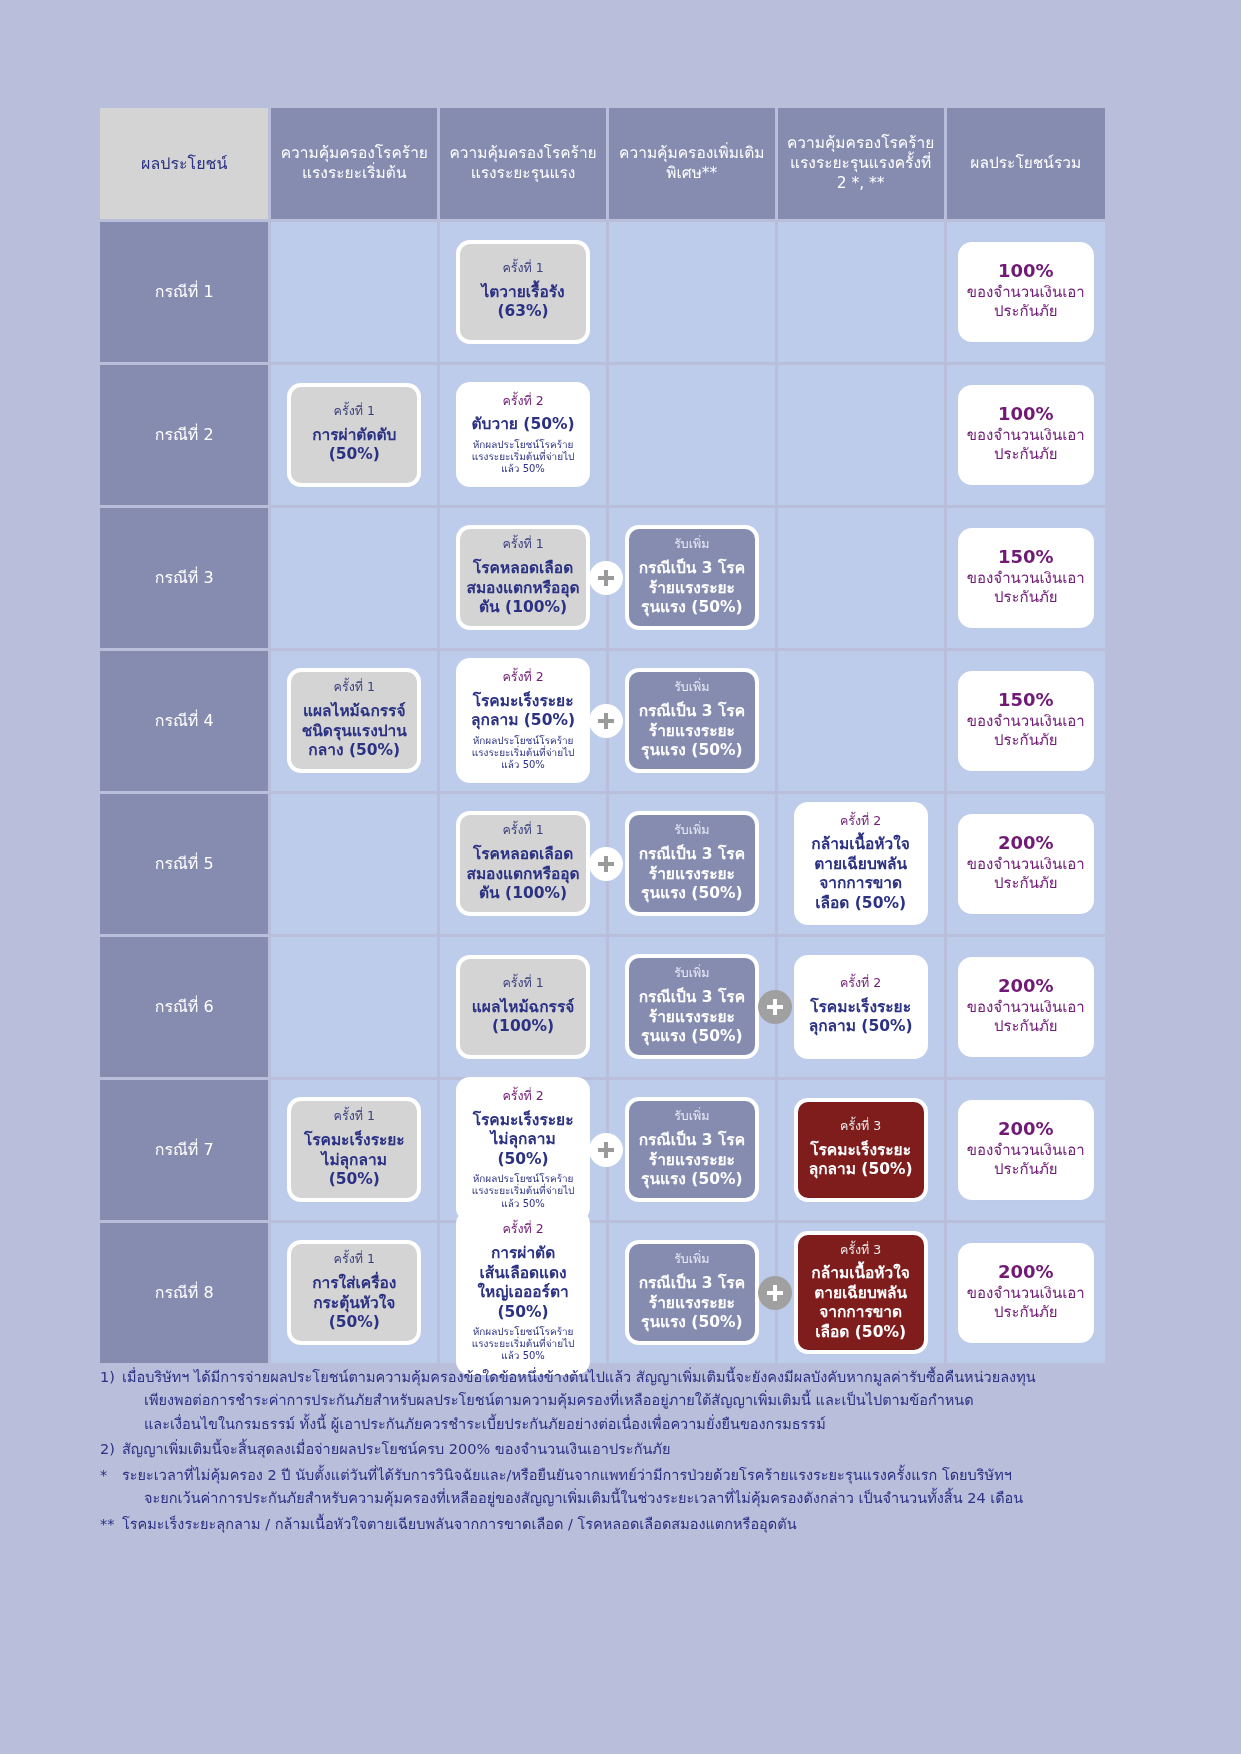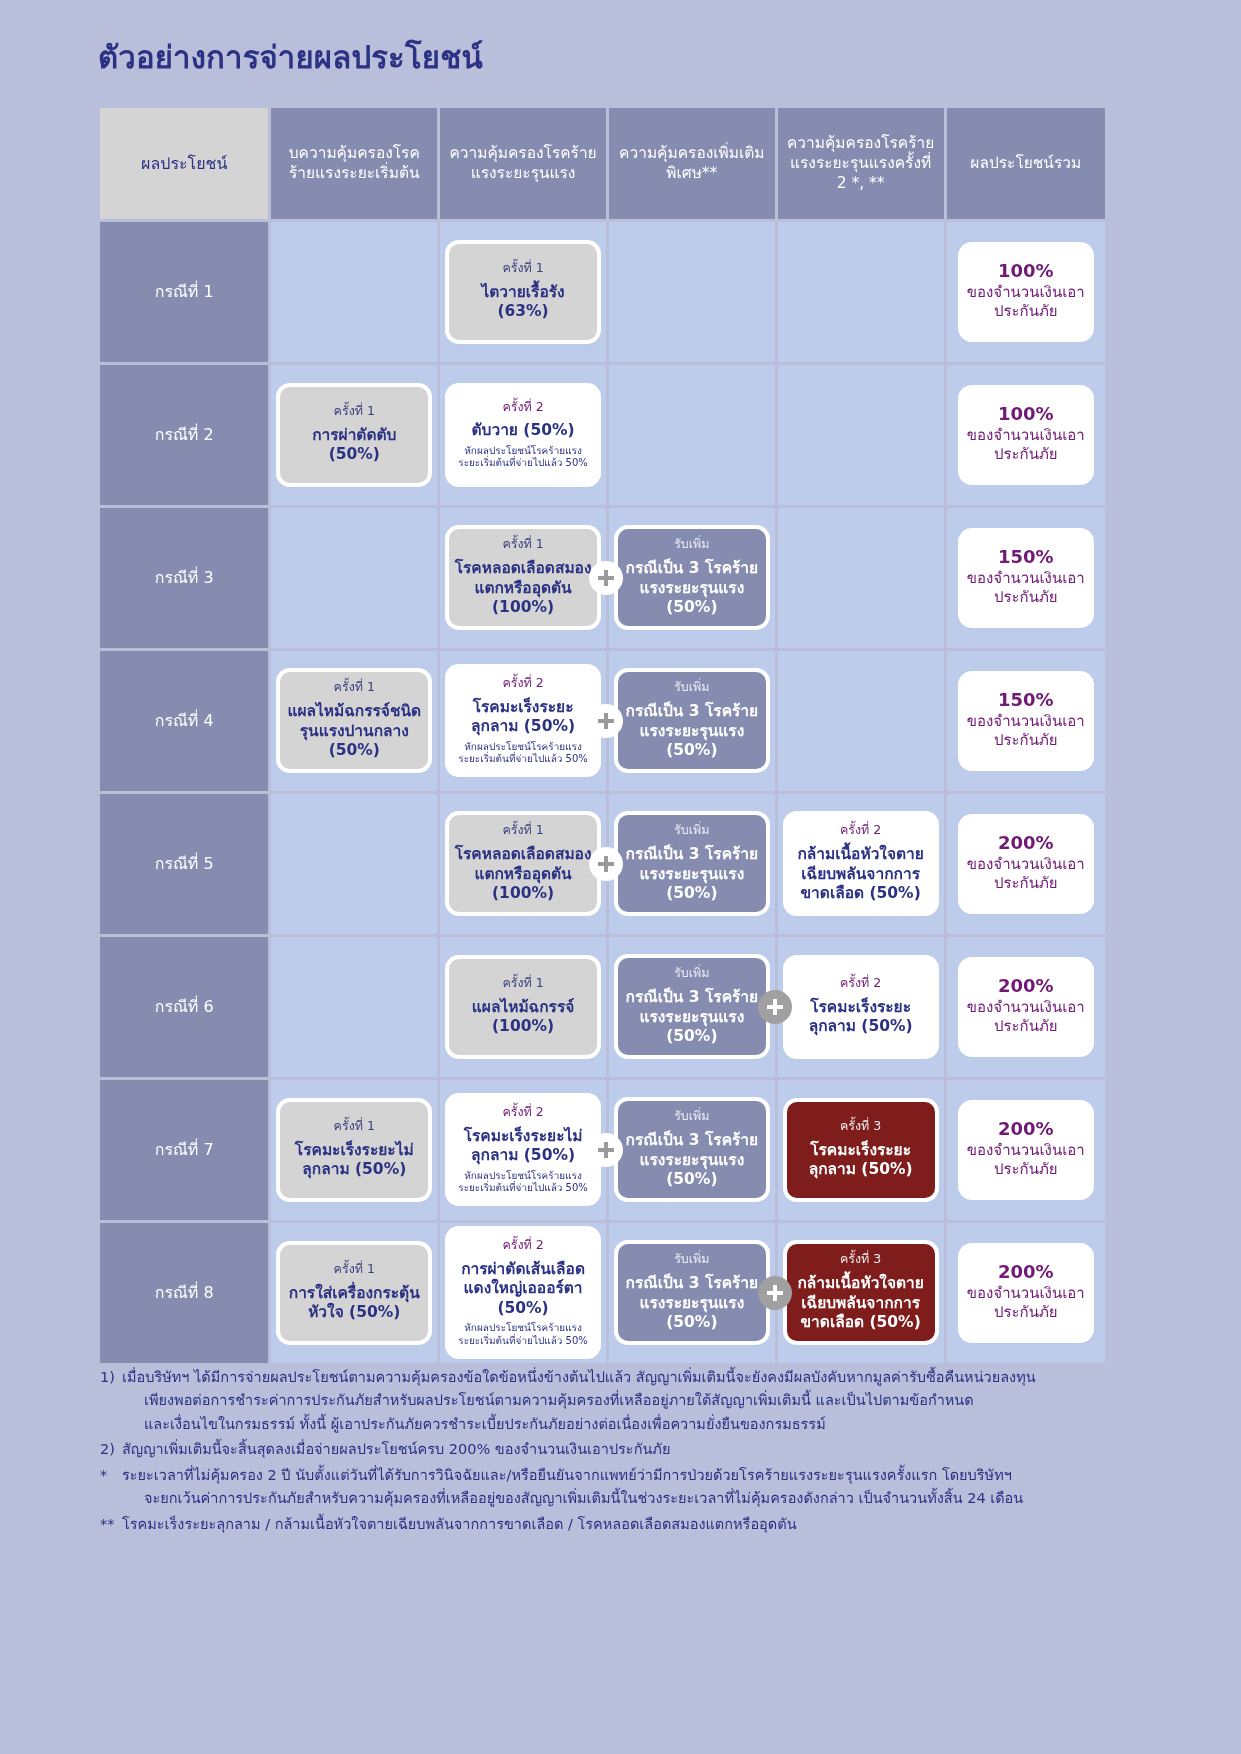--- a/index.html
+++ b/index.html
@@ -86,21 +86,21 @@
     position: relative;
     width: 100%;
     height: 140px;
     display: flex;
     align-items: center;
     justify-content: center;
   }
 
   
   .card {
-    width: 148px;
+    width: 126px;
     min-height: 96px;
     border-radius: 10px;
     padding: 7px 5px 8px;
     display: flex;
     flex-direction: column;
     align-items: center;
     justify-content: center;
     text-align: center;
     box-shadow: 0 0 0 4px #ffffff, 1px 2px 3px rgba(60,60,90,0.28);
   }
@@ -168,35 +168,34 @@
   .note-row { display: flex; margin-bottom: 2px; }
   .note-mark { flex: 0 0 auto; min-width: 22px; }
   .note-body { flex: 1 1 auto; }
   .note-body .ind { display: block; padding-left: 22px; }
 </style>
 </head>
 <body>
 
 <div class="page">
 
-  <div class="title">ตัวอย่างการจ่ายผลประโยชน์</div>
 
   <table class="table">
     <colgroup>
       <col class="c0">
         <col class="c1">
         <col class="c2">
         <col class="c3">
         <col class="c4">
         <col class="c5">
     </colgroup>
     <thead>
       <tr class="hdr">
         <th class="first">ผลประโยชน์</th>
-        <th>บความคุ้มครองโรคร้ายแรงระยะเริ่มต้น</th>
+        <th>ความคุ้มครองโรคร้ายแรงระยะเริ่มต้น</th>
         <th>ความคุ้มครองโรคร้ายแรงระยะรุนแรง</th>
         <th>ความคุ้มครองเพิ่มเติมพิเศษ**</th>
         <th>ความคุ้มครองโรคร้ายแรงระยะรุนแรงครั้งที่ 2 *, **</th>
         <th class="last">ผลประโยชน์รวม</th>
       </tr>
     </thead>
     <tbody id="tbody">
         <tr>
           <td class="rowlabel">กรณีที่ 1</td>
           <td>

